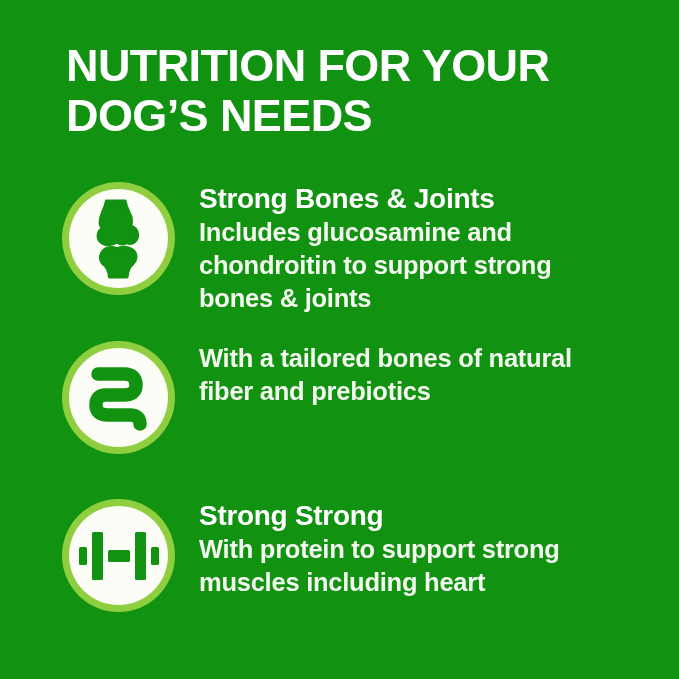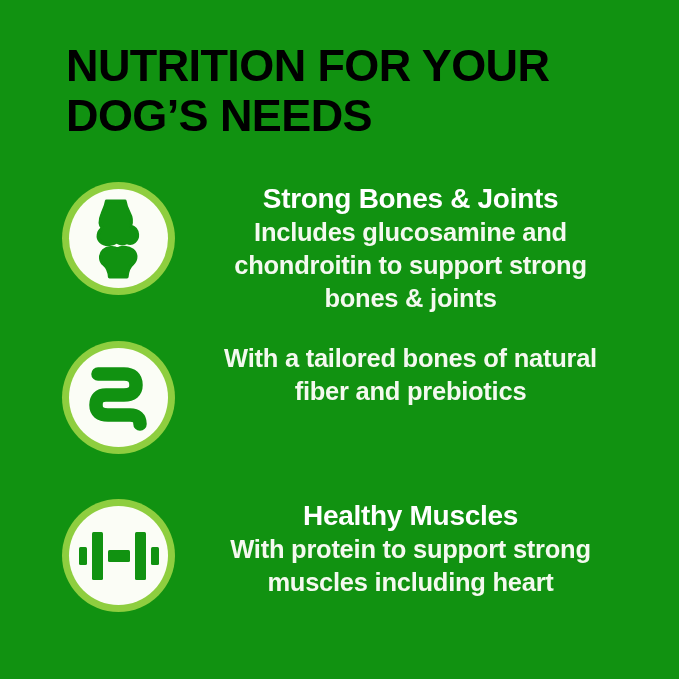--- a/index.html
+++ b/index.html
@@ -20,37 +20,36 @@
     background: #119211;
     box-sizing: border-box;
   }
 
   
   #heading {
     position: absolute;
     left: 66px;
     top: 41px;
     width: 560px;
-    color: #000000;
+    color: #ffffff;
     font-weight: 700;
     font-size: 45px;
     line-height: 50px;
     letter-spacing: -0.6px;
     text-transform: uppercase;
     white-space: pre-line;
   }
 
   
   .feature-row {
     position: absolute;
     left: 62px;
     width: 560px;
     display: flex;
     align-items: flex-start;
-    text-align: center;
   }
   #feature-row-0 { top: 182px; }
   #feature-row-1 { top: 341px; }
   #feature-row-2 { top: 499px; }
 
   .icon-badge {
     position: relative;
     flex: 0 0 auto;
     width: 113px;
     height: 113px;
@@ -158,18 +157,18 @@
             <rect x="29" y="20" width="22" height="12" rx="1.5"></rect>
 
             <rect x="56" y="2" width="11" height="48" rx="1.5"></rect>
 
             <rect x="72" y="17" width="8" height="18" rx="1.5"></rect>
           </g>
         </svg>
       </span>
     </div>
     <div class="feature-text">
-      <p class="feature-title">Healthy Muscles</p>
+      <p class="feature-title">Strong Strong</p>
       <p class="feature-desc">With protein to support strong muscles including heart</p>
     </div>
   </div>
 
 </div>
 
 </body></html>

